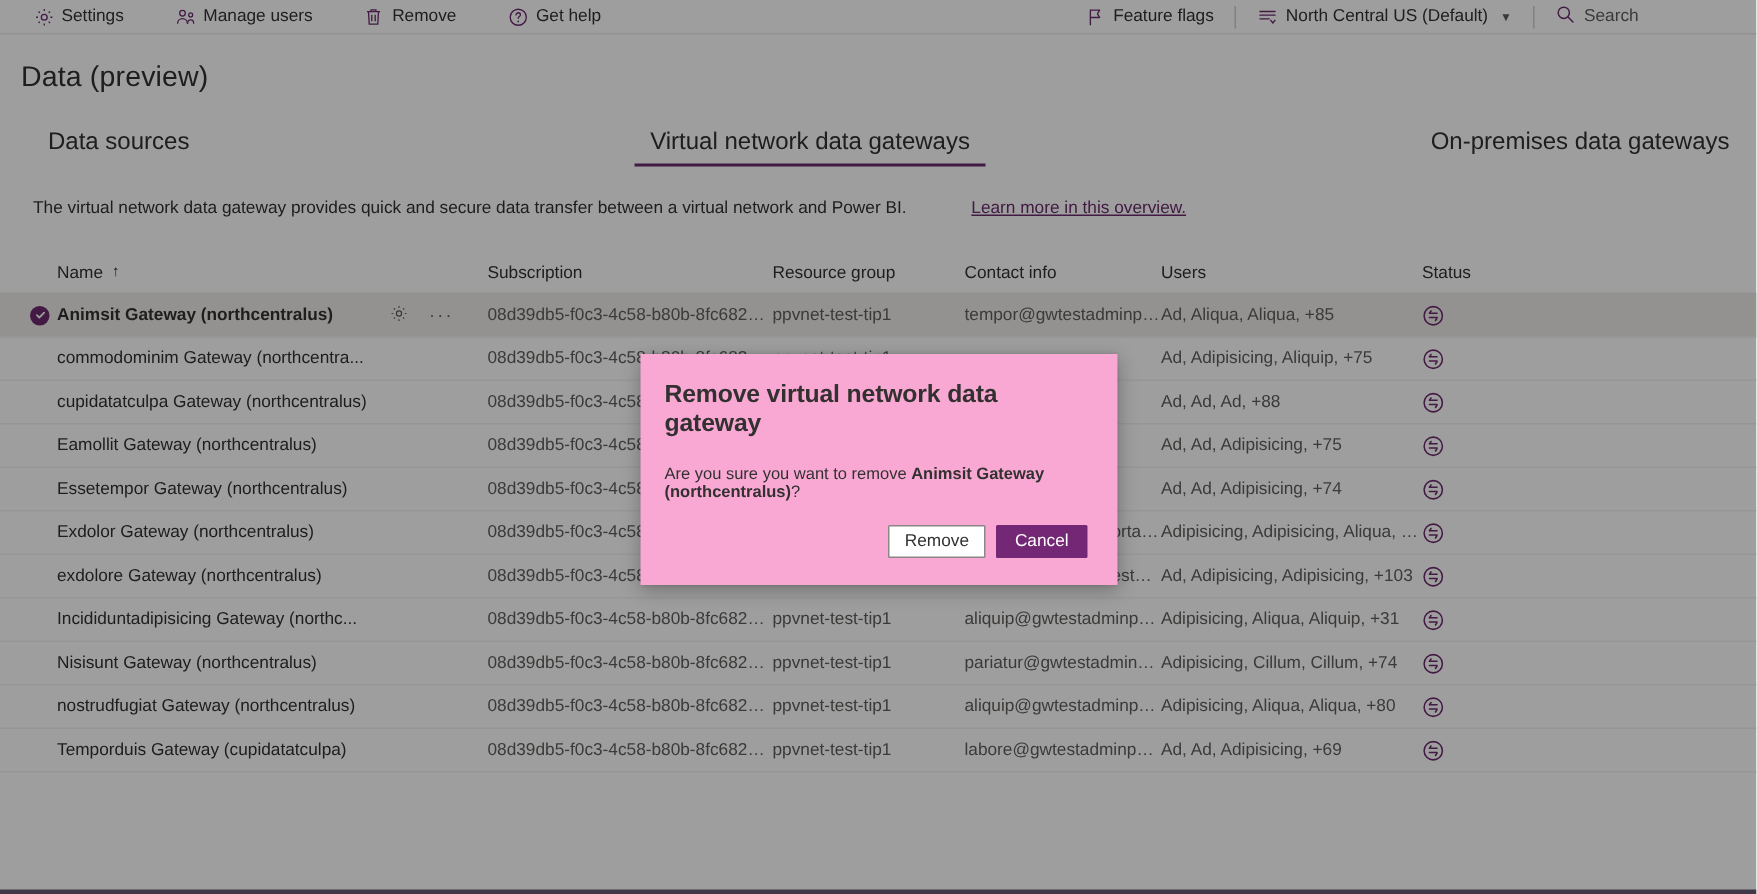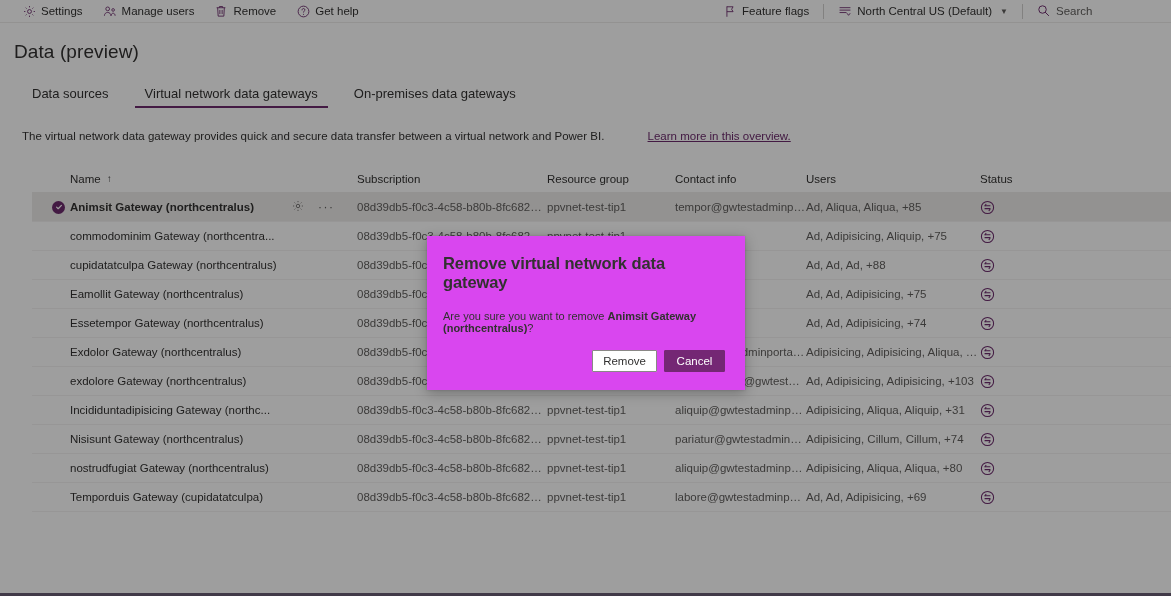--- a/index.html
+++ b/index.html
@@ -26,21 +26,21 @@
   .cmdbar {
     height: 23px;
     display: flex;
     align-items: center;
     padding: 0 12px 0 14px;
     font-size: 11.5px;
     color: #323130;
     border-bottom: 1px solid #edebe9;
     position: relative;
   }
-  .cmd-left { display: flex; align-items: center; gap: 4px; }
+  .cmd-left { display: flex; align-items: center; gap: 18px; }
   .cmd-right { margin-left: auto; display: flex; align-items: center; }
   .cmd-btn {
     display: flex; align-items: center; gap: 5px;
     padding: 3px 8px;
     cursor: default;
     white-space: nowrap;
     color: #323130;
   }
   .cmd-btn .ico { display: inline-flex; align-items: center; justify-content: center; width: 14px; height: 14px; }
   .cmd-btn svg { display: block; }
@@ -61,22 +61,23 @@
     color: #323130;
     font-weight: 400;
     margin: 18px 0 0 14px;
     letter-spacing: 0.1px;
   }
 
   .tabs {
     display: flex;
     gap: 0;
     margin: 17px 0 0 14px;
-    font-size: 13px;
+    font-size: 16px;
     border-bottom: 0;
+    justify-content: space-between;
   }
   .tab {
     padding: 6px 18px 7px 18px;
     color: #323130;
     position: relative;
     cursor: default;
     white-space: nowrap;
   }
   .tab.active { font-weight: 400; }
   .tab.active::after {
@@ -88,21 +89,21 @@
   }
 
   .desc {
     margin: 22px 0 0 22px;
     font-size: 11.5px;
     color: #323130;
   }
   .desc a { color: #742774; text-decoration: underline; margin-left: 40px; }
 
   
-  .tablewrap { margin: 23px 0 0 0; padding-left: 32px; }
+  .tablewrap { margin: 23px 0 0 0; }
   .thead {
     display: flex;
     align-items: center;
     height: 28px;
     padding-left: 20px;
     font-size: 11.5px;
     color: #323130;
     border-bottom: 1px solid #edebe9;
   }
   .row {
@@ -146,21 +147,21 @@
     height: 3px;
     background: #6b5b78;
   }
 
   
   .modal {
     position: absolute;
     left: 427px;
     top: 236px;
     width: 318px;
-    background: #d946ef;
+    background: #f9a8d4;
     box-shadow: 0 3px 12px rgba(0,0,0,0.28), 0 0 2px rgba(0,0,0,0.15);
     padding: 18px 20px 18px 16px;
     z-index: 10;
   }
   .modal-title {
     font-size: 16.5px;
     font-weight: 600;
     color: #323130;
     margin: 0 0 18px 0;
     letter-spacing: -0.1px;

